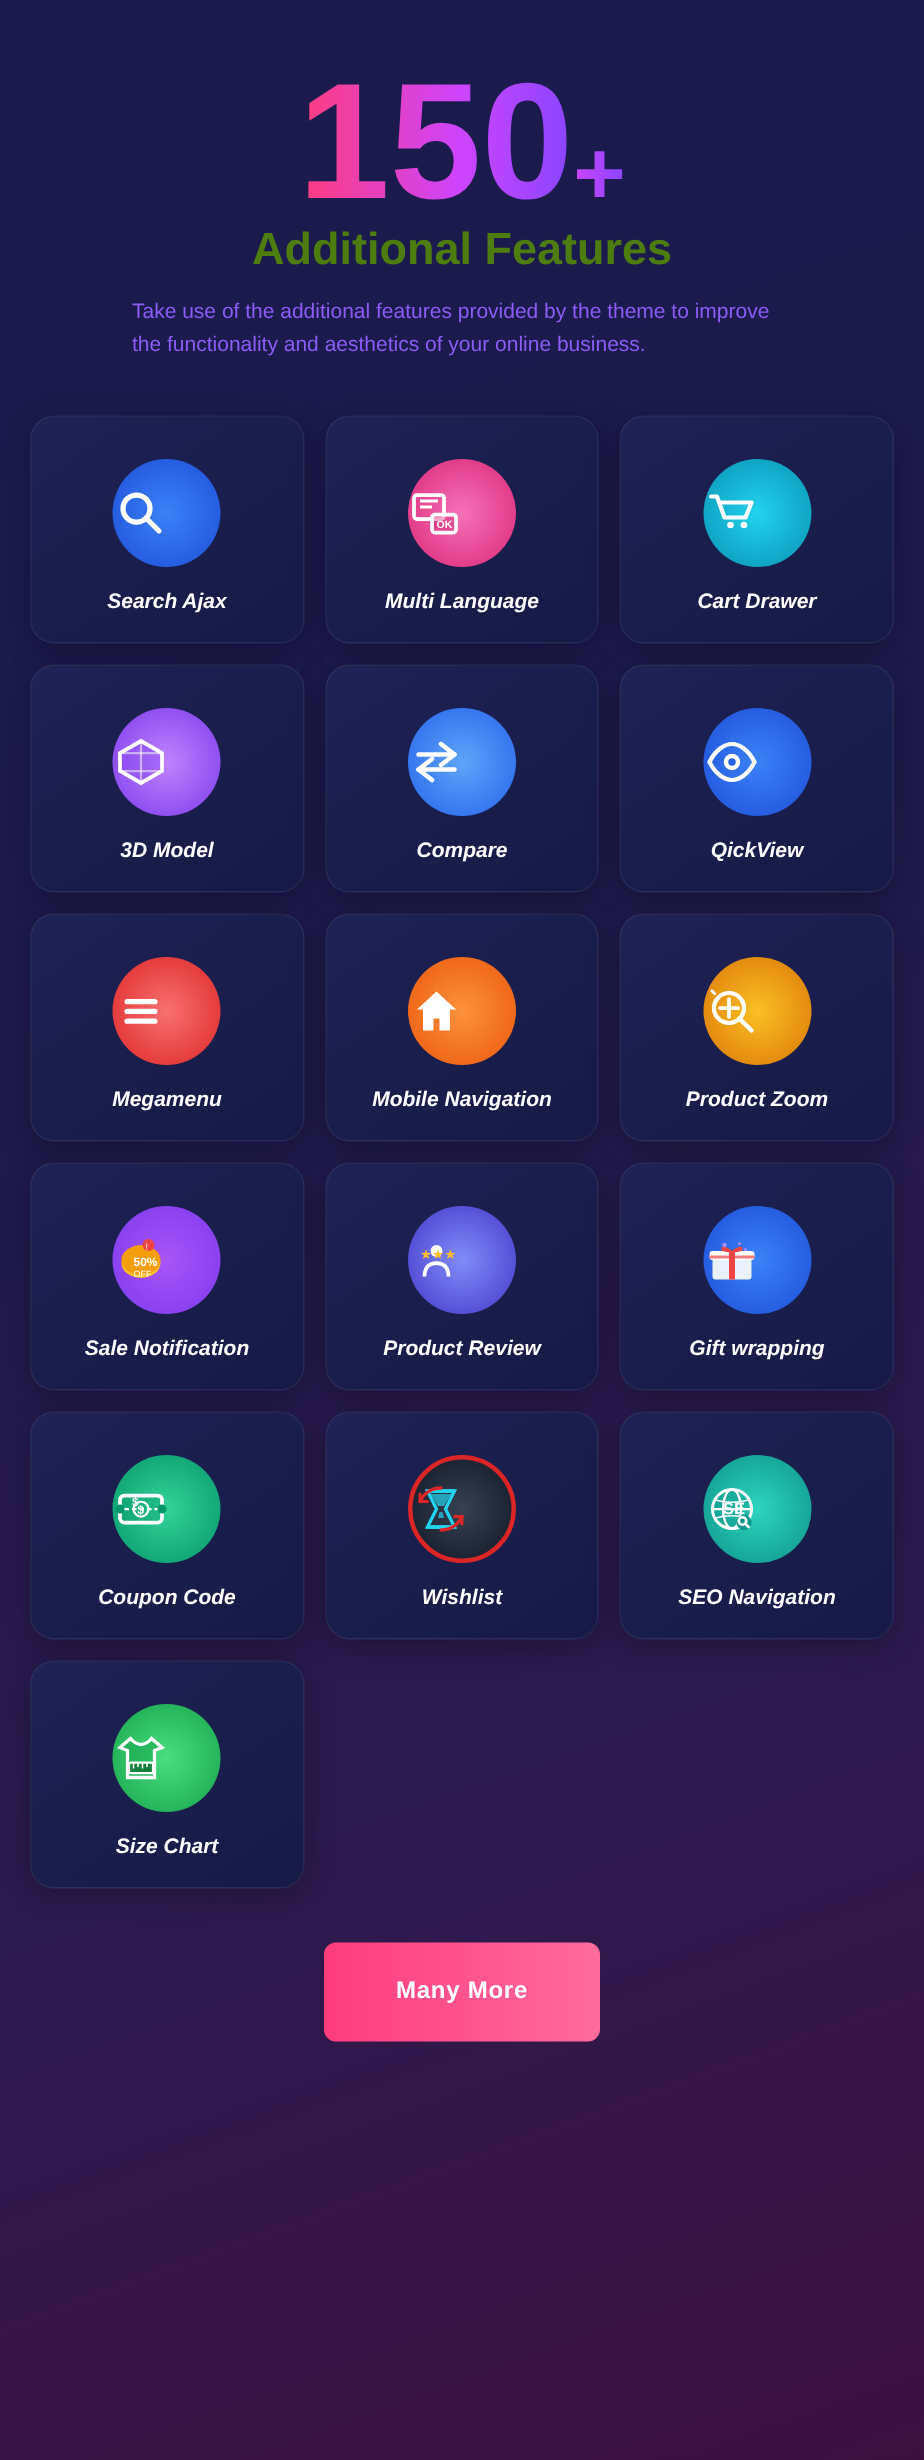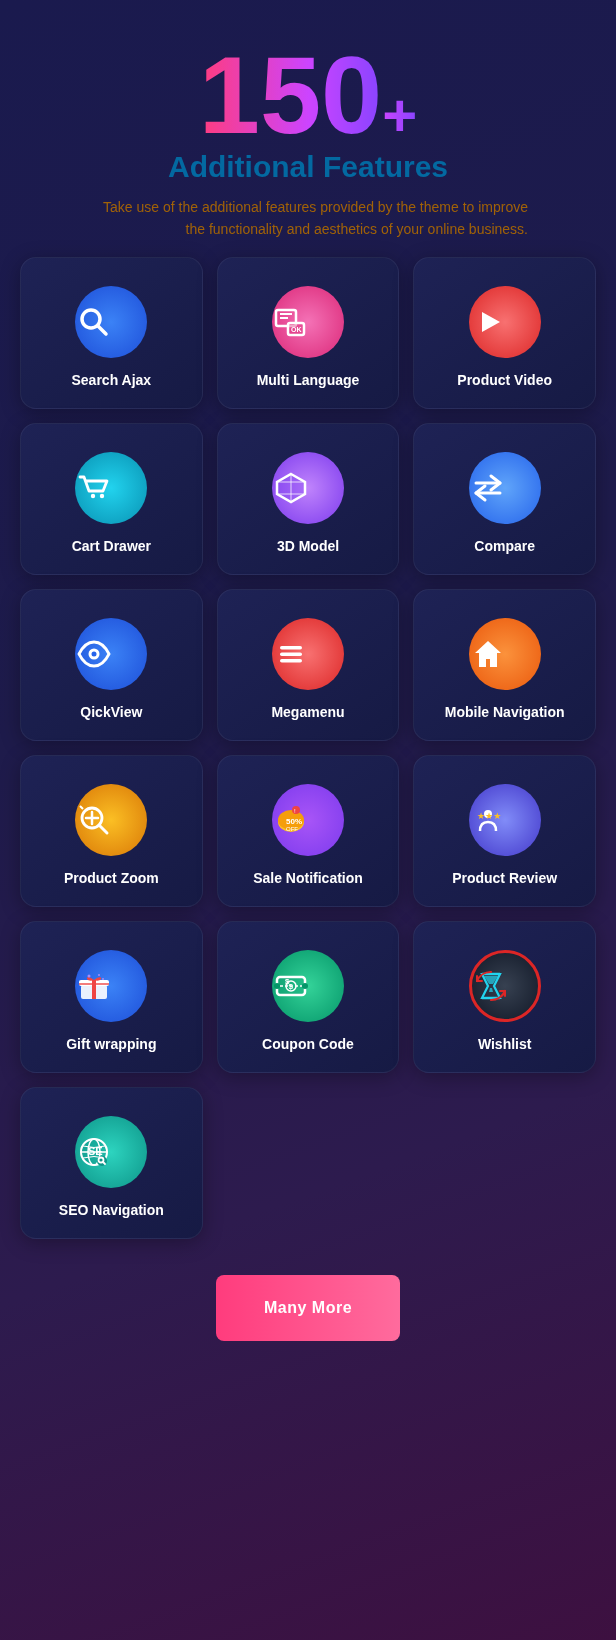--- a/index.html
+++ b/index.html
@@ -32,31 +32,31 @@
       font-weight: 900;
       background: linear-gradient(90deg, #cc44ff 0%, #8844ff 100%);
       -webkit-background-clip: text;
       -webkit-text-fill-color: transparent;
       background-clip: text;
     }
 
     .hero-title {
       font-size: 30px;
       font-weight: 800;
-      color: #0369a1;
+      color: #4d7c0f;
       margin-bottom: 12px;
     }
 
     .hero-desc {
       font-size: 14px;
-      color: #a16207;
-      text-align: right;
+      color: #8b5cf6;
+      text-align: left;
       max-width: 440px;
       line-height: 1.6;
-      margin-bottom: 16px;
+      margin-bottom: 36px;
     }
 
     .grid {
       display: grid;
       grid-template-columns: repeat(3, 1fr);
       gap: 14px;
       width: 100%;
       max-width: 580px;
     }
 
@@ -80,20 +80,21 @@
       align-items: center;
       margin-bottom: 14px;
       font-size: 32px;
     }
 
     .card-label {
       font-size: 14px;
       font-weight: 700;
       color: #fff;
       text-align: center;
+      font-style: italic;
     }
 
     
     .bg-blue { background: radial-gradient(circle, #3b82f6 0%, #1d4ed8 100%); }
     .bg-pink { background: radial-gradient(circle, #f472b6 0%, #db2777 100%); }
     .bg-red { background: radial-gradient(circle, #f87171 0%, #dc2626 100%); }
     .bg-cyan { background: radial-gradient(circle, #22d3ee 0%, #0891b2 100%); }
     .bg-purple-grad { background: radial-gradient(circle, #c084fc 0%, #7c3aed 100%); }
     .bg-blue-arrow { background: radial-gradient(circle, #60a5fa 0%, #2563eb 100%); }
     .bg-red-heart { background: radial-gradient(circle, #f87171 0%, #dc2626 100%); }
@@ -156,28 +157,20 @@
         <rect x="4" y="7" width="20" height="16" rx="2" stroke="white" stroke-width="2.5"></rect>
         <line x1="8" y1="11" x2="20" y2="11" stroke="white" stroke-width="2"></line>
         <line x1="8" y1="15" x2="16" y2="15" stroke="white" stroke-width="2"></line>
         <rect x="16" y="20" width="16" height="12" rx="2" stroke="white" stroke-width="2.5" fill="rgba(219,39,119,0.4)"></rect>
         <text x="19" y="29" fill="white" font-size="7" font-weight="bold">OK</text>
       </svg>
     </div>
     <span class="card-label">Multi Language</span>
   </div>
 
-  <div class="card">
-    <div class="card-icon bg-red">
-      <svg class="icon-svg" viewBox="0 0 38 38" fill="none">
-        <polygon points="13,9 31,19 13,29" fill="white"></polygon>
-      </svg>
-    </div>
-    <span class="card-label">Product Video</span>
-  </div>
 
   <div class="card">
     <div class="card-icon bg-cyan">
       <svg class="icon-svg" viewBox="0 0 38 38" fill="none">
         <path d="M5 8h4l5 14h14l4-10H11" stroke="white" stroke-width="2.8" stroke-linecap="round" stroke-linejoin="round"></path>
         <circle cx="18" cy="27" r="2.2" fill="white"></circle>
         <circle cx="27" cy="27" r="2.2" fill="white"></circle>
       </svg>
     </div>
     <span class="card-label">Cart Drawer</span>
@@ -350,16 +343,31 @@
         <text x="13" y="22" fill="white" font-size="11" font-weight="900">SE</text>
 
         <circle cx="27" cy="28" r="5" fill="#0d9488"></circle>
         <circle cx="26" cy="27" r="2.5" stroke="white" stroke-width="1.8" fill="none"></circle>
         <line x1="28" y1="29" x2="30" y2="31" stroke="white" stroke-width="1.8" stroke-linecap="round"></line>
       </svg>
     </div>
     <span class="card-label">SEO Navigation</span>
   </div>
 
+  <div class="card">
+    <div class="card-icon bg-green-size">
+      <svg class="icon-svg" viewBox="0 0 38 38" fill="none">
+
+        <path d="M12 6 L5 12 L10 14 L10 32 L28 32 L28 14 L33 12 L26 6 C26 6 23 10 19 10 C15 10 12 6 12 6Z" fill="rgba(22,163,74,0.5)" stroke="white" stroke-width="2.2"></path>
+
+        <rect x="11" y="22" width="16" height="7" rx="1" fill="#15803d" stroke="white" stroke-width="1.5"></rect>
+        <line x1="14" y1="22" x2="14" y2="26" stroke="white" stroke-width="1"></line>
+        <line x1="17" y1="22" x2="17" y2="25" stroke="white" stroke-width="1"></line>
+        <line x1="20" y1="22" x2="20" y2="26" stroke="white" stroke-width="1"></line>
+        <line x1="23" y1="22" x2="23" y2="25" stroke="white" stroke-width="1"></line>
+      </svg>
+    </div>
+    <span class="card-label">Size Chart</span>
+  </div>
 
 </div>
 
 <button class="many-more-btn">Many More</button>
 
 </body></html>

